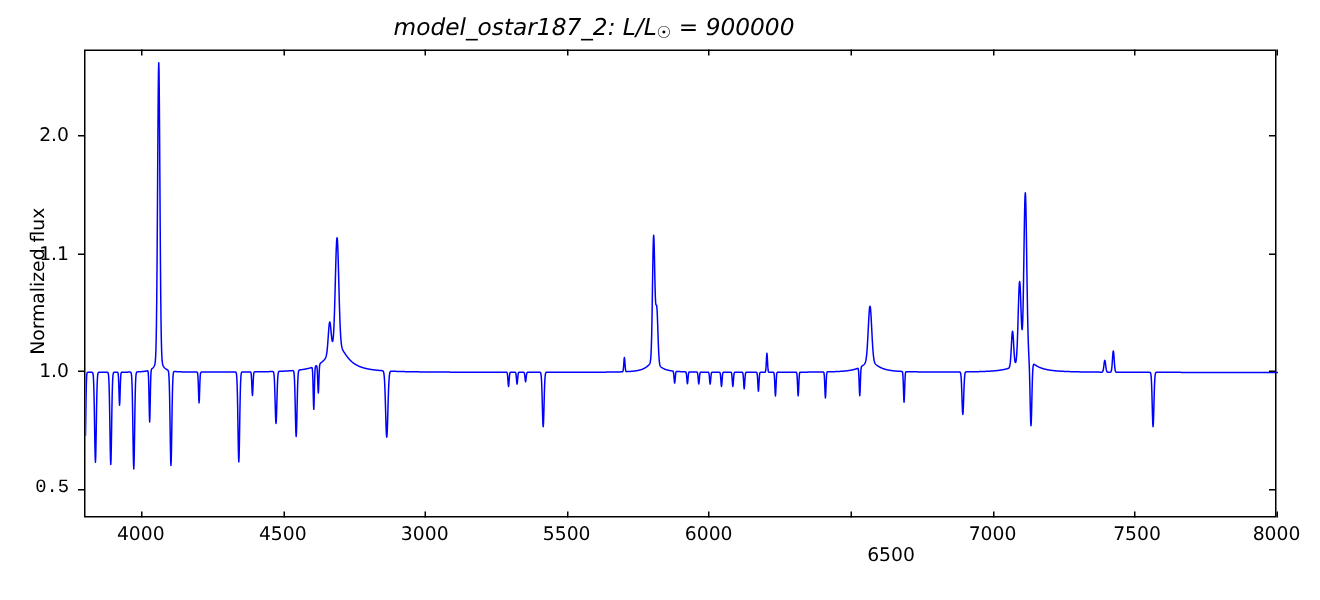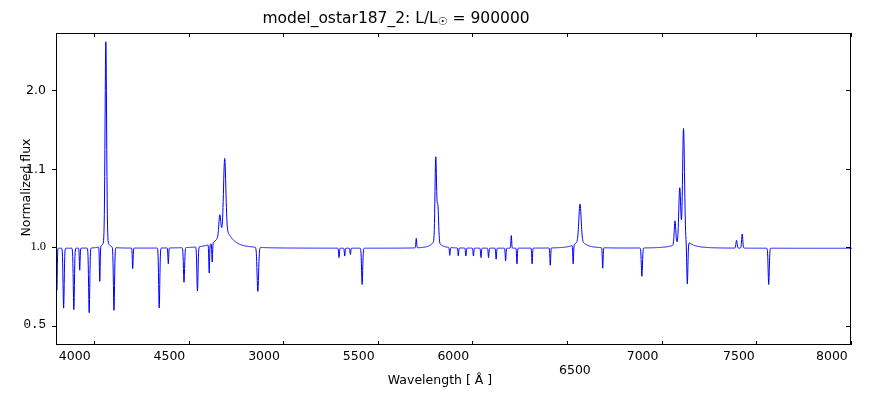--- a/index.html
+++ b/index.html
@@ -17,20 +17,21 @@
   
   #chart-title{
     position:absolute;
     left:0;top:9px;
     width:792px;
     text-align:center;
     font-size:15.5px;
     color:#000000;
     letter-spacing:0px;
     white-space:nowrap;
+    font-style:italic;
   }
   #chart-title .sun{
     font-size:11px;
     vertical-align:-2px;
     letter-spacing:0;
   }
   
   #axes{
     position:absolute;
     left:56px;top:33px;
@@ -63,20 +64,21 @@
     position:absolute;
     width:4px;height:1px;
     background:#000000;
     left:846px;
   }
   .xticklabel{
     position:absolute;
     top:348px;
     font-size:12.5px;
     color:#000000;
+    text-align:center;
     width:70px;
     margin-left:-35px;
   }
   .yticklabel{
     position:absolute;
     left:0px;
     width:46px;
     text-align:right;
     font-size:12.5px;
     color:#000000;
@@ -143,25 +145,24 @@
       <div class="xtick-top" style="left: 756.357px;"></div>
       <div class="xticklabel" style="left: 758px;">7500</div>
       <div class="xtick" style="left: 851px;"></div>
       <div class="xtick-top" style="left: 851px;"></div>
       <div class="xticklabel" style="left: 851px;">8000</div>
       <div class="ytick" style="top: 326.091px;"></div>
       <div class="ytick-right" style="top: 326.091px;"></div>
       <div class="yticklabel" style="top: 326.091px; font-family: Liberation Mono, monospace;">0.5</div>
       <div class="ytick" style="top: 247.303px;"></div>
       <div class="ytick-right" style="top: 247.303px;"></div>
-      <div class="yticklabel" style="top: 247.303px; font-family: Liberation Serif, serif;">1.0</div>
+      <div class="yticklabel" style="top: 247.303px;">1.0</div>
       <div class="ytick" style="top: 168.515px;"></div>
       <div class="ytick-right" style="top: 168.515px;"></div>
       <div class="yticklabel" style="top: 168.515px;">1.1</div>
       <div class="ytick" style="top: 89.7273px;"></div>
       <div class="ytick-right" style="top: 89.7273px;"></div>
       <div class="yticklabel" style="top: 89.7273px;">2.0</div>
     </div>
 
-  <div id="xlabel">Wavelength [ Å ]</div>
   <div id="ylabel">Normalized flux</div>
 
 </div>
 
 </body></html>

